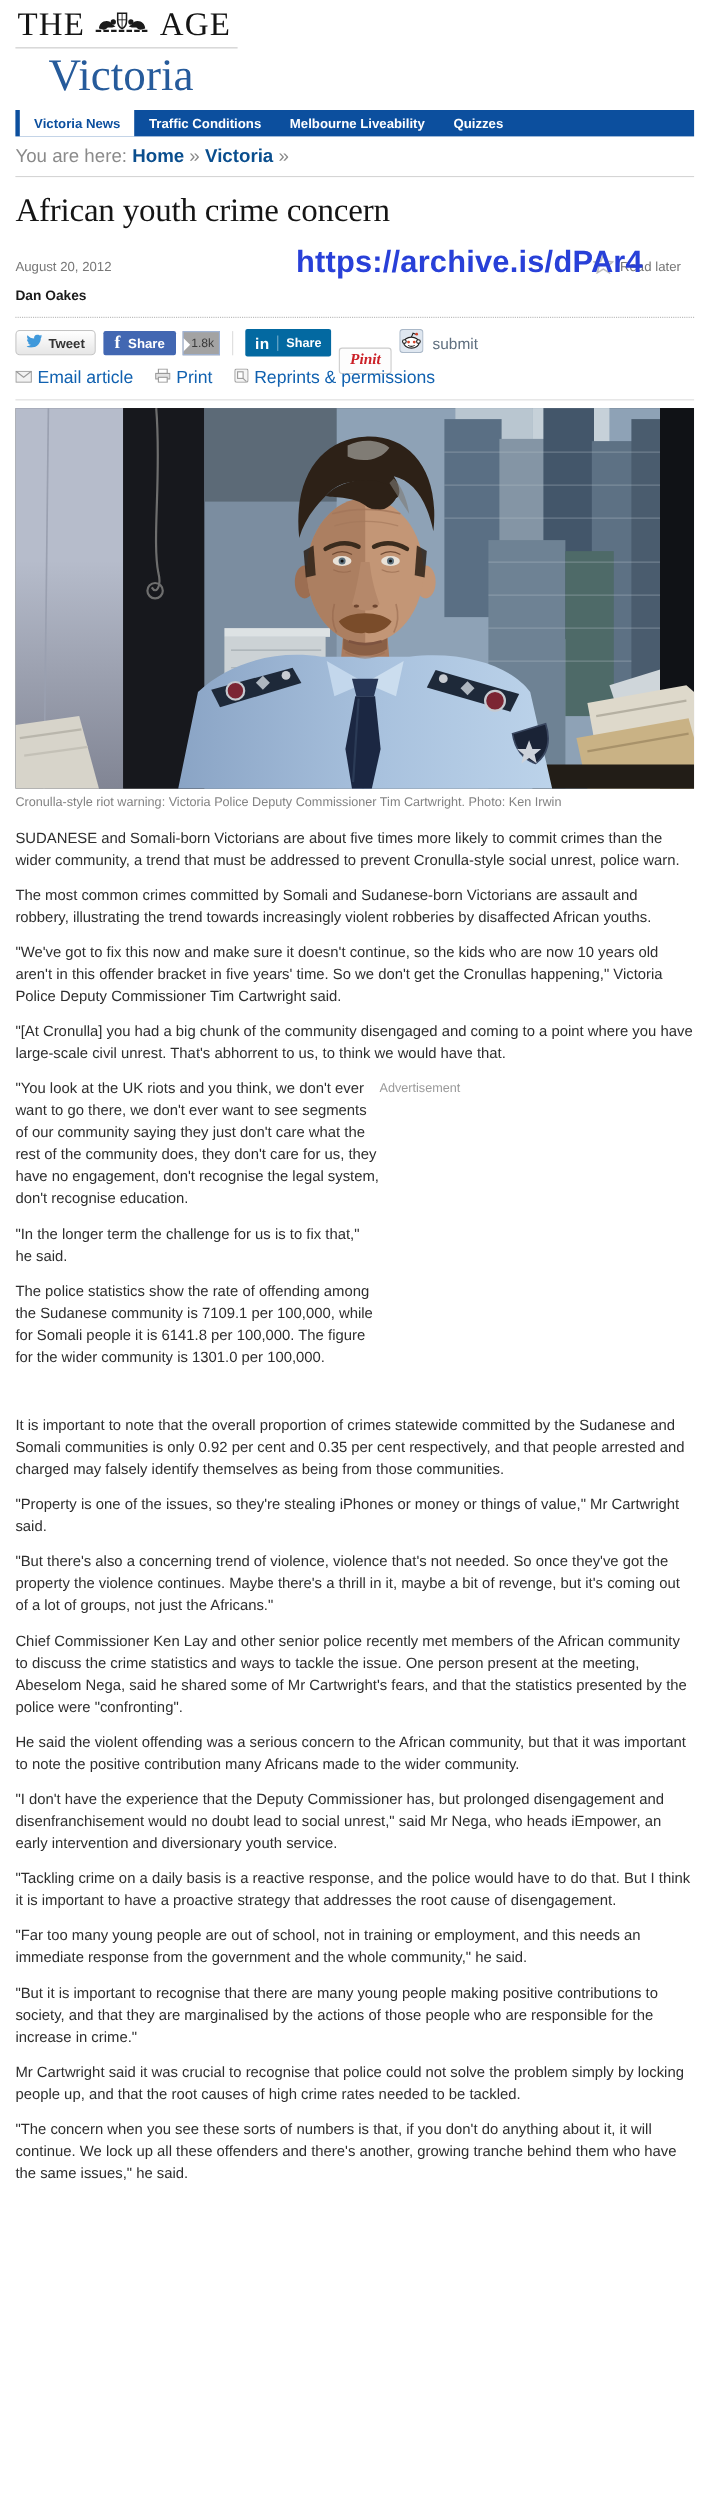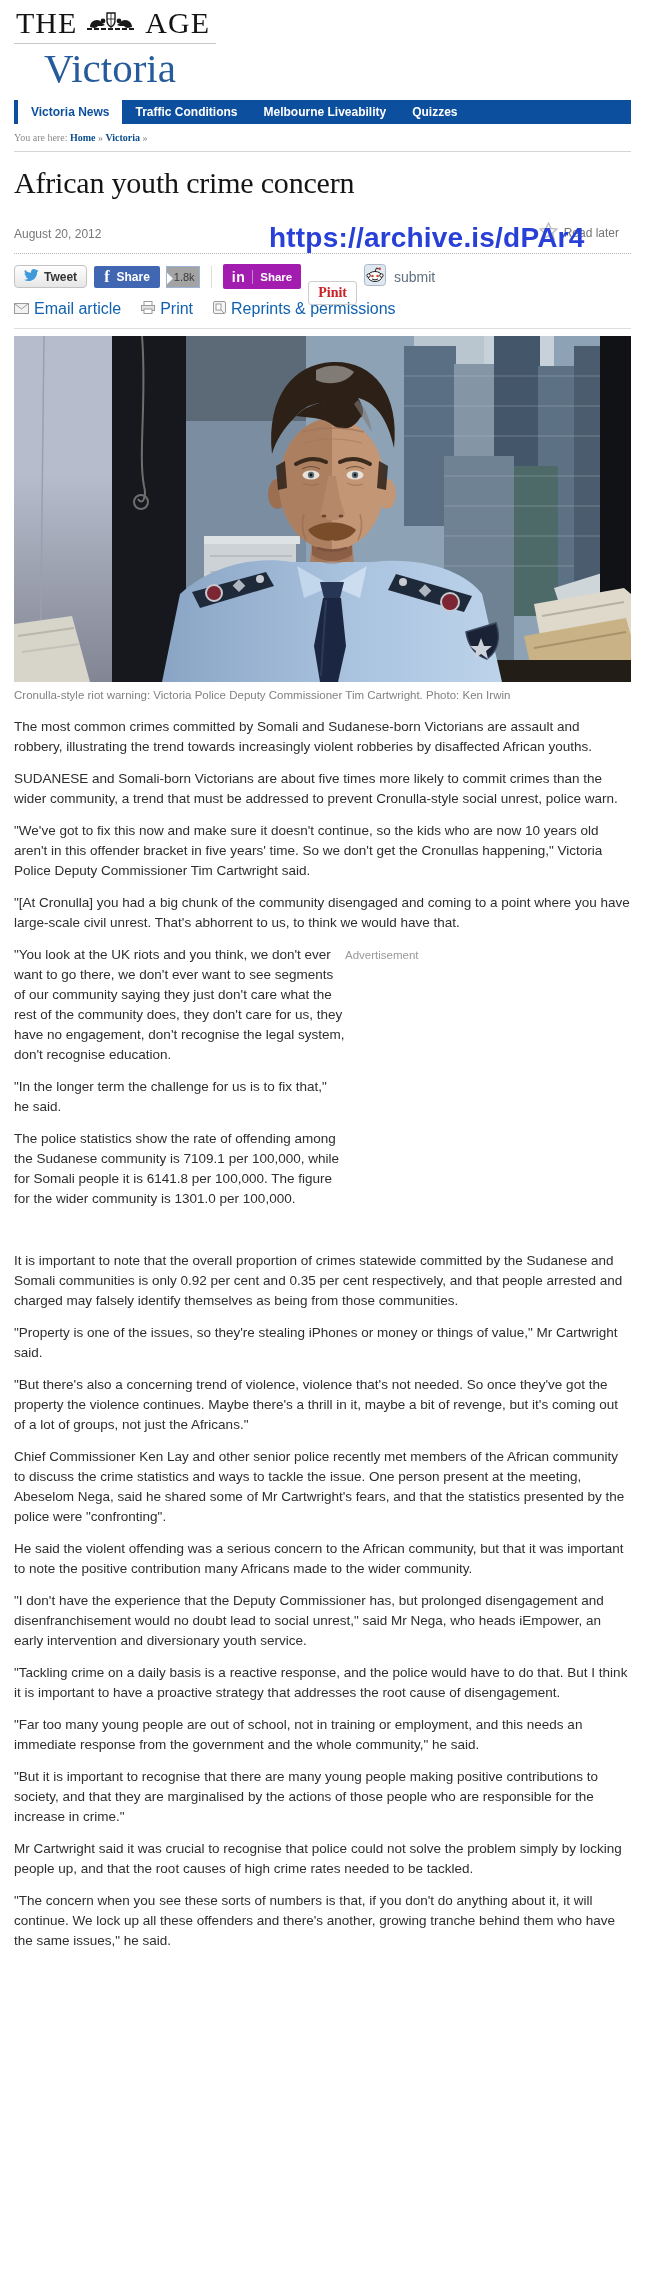--- a/index.html
+++ b/index.html
@@ -18,21 +18,21 @@
   .section-title { font-family:"Liberation Serif", serif; font-size:41px; line-height:44px;
     color:#265b9b; margin:2px 0 0 30px; }
 
   
   .navbar { margin-top:10px; background:#0c4f9e; height:24px; display:flex; align-items:stretch;
     font-size:12px; font-weight:bold; }
   .nav-tab { color:#fff; padding:0 13px; display:flex; align-items:center; cursor:pointer; white-space:nowrap; }
   .nav-tab.active { background:#fff; color:#0c4f9e; margin-left:4px; }
 
   
-  .breadcrumb { margin-top:8px; font-size:10px; color:#8a8a8a;font-family:Liberation Serif, serif; }
+  .breadcrumb { margin-top:8px; font-size:17px; color:#8a8a8a; }
   .breadcrumb .crumb-link { color:#0a4e8e; font-weight:bold; cursor:pointer; }
   .rule { border:none; border-top:1px solid #d5d5d5; margin:8px 0 0; }
   .rule-light { border:none; border-top:1px solid #ddd; margin:10px 0 0; }
   .dotted { border:none; border-top:1px dotted #b5b5b5; margin:12px 0 0; }
 
   h1 { font-family:"Liberation Serif", serif; font-size:30px; font-weight:400;
     color:#151515; margin:14px 0 0; letter-spacing:-0.2px; }
 
   .meta-row { margin-top:24px; position:relative; height:17px; }
   .date { font-size:12px; color:#777; }
@@ -50,26 +50,26 @@
   .btn-fb { display:flex; align-items:center; cursor:pointer; }
   .fb-main { background:#4267b2; color:#fff; font-size:12px; font-weight:bold; display:flex;
     align-items:center; gap:7px; padding:4px 10px; border-radius:2px; }
   .fb-f { font-family:"Liberation Serif", serif; font-size:16px; line-height:14px; font-weight:bold; }
   .fb-count { position:relative; border:1px solid #9db3d8; background:#a3a3a3; color:#3a3a3a; font-size:11px;
     padding:4px 20px 4px 7px; margin-left:6px; max-width:34px; overflow:hidden; }
   .fb-count:before { content:""; position:absolute; left:-5px; top:7px; width:8px; height:8px;
     background:#fff; border-left:1px solid #9db3d8; border-bottom:1px solid #9db3d8;
     transform:rotate(45deg); }
   .vdiv { width:1px; height:22px; background:#ddd; margin:0 4px; }
-  .btn-li { background:#a21caf; color:#fff; border-radius:2px; display:flex; align-items:center;
+  .btn-li { background:#0369a1; color:#fff; border-radius:2px; display:flex; align-items:center;
     padding:0 9px; gap:7px; font-size:11.5px; font-weight:bold; height:25px; cursor:pointer; }
   .li-in { font-size:14px; font-weight:bold; letter-spacing:0.5px; }
   .li-sep { width:1px; height:14px; background:rgba(255,255,255,0.45); }
   .btn-pin { border:1px solid #ccc; border-radius:3px; background:#fdfdfd; color:#cb2027;
-    font-weight:bold; font-size:14px; padding:3px 9px;
+    font-weight:bold; font-style:italic; font-size:14px; padding:3px 9px;
     font-family:"Liberation Serif", serif; cursor:pointer;margin-top:32px; }
   .btn-reddit { display:flex; align-items:center; gap:8px; color:#5f6f7f; font-size:14px; cursor:pointer; }
 
   .action-row { margin-top:10px; display:flex; gap:20px; font-size:16px; align-items:center; }
   .action { color:#1061b0; display:flex; gap:5px; align-items:center; cursor:pointer; }
 
   
   .photo { margin-top:7px; display:block; }
   .caption { margin-top:6px; font-size:11.5px; color:#828282; line-height:15px; }
   .caption .credit { }
@@ -130,20 +130,21 @@
     <span class="date">August 20, 2012</span>
     <span class="read-later">
       <span>
         <svg width="19" height="18" viewBox="0 0 19 18">
           <polygon points="9.5,1 12,6.5 18,7 13.5,11 15,17 9.5,13.6 4,17 5.5,11 1,7 7,6.5" fill="none" stroke="#bdbdbd" stroke-width="1.4"></polygon>
         </svg>
       </span>
       <span>Read later</span>
     </span>
   </div>
+  <div class="author">Dan Oakes</div>
 
   <hr class="dotted">
 
   <div class="share-row">
     <span class="btn-tweet">
       <span>
         <svg width="15" height="12" viewBox="0 0 15 12">
           <path d="M14.5,1.4 c-0.5,0.3 -1.1,0.5 -1.6,0.6 c0.6,-0.4 1,-0.9 1.2,-1.6 c-0.6,0.3 -1.2,0.6 -1.9,0.7 C11.7,0.5 10.9,0.1 10,0.1 c-1.6,0 -3,1.3 -3,3 c0,0.2 0,0.5 0.1,0.7 C4.7,3.7 2.5,2.5 1,0.7 C0.8,1.2 0.6,1.7 0.6,2.2 c0,1 0.5,2 1.3,2.5 c-0.5,0 -1,-0.1 -1.4,-0.4 c0,1.5 1,2.7 2.4,3 C2.6,7.4 2.3,7.4 2,7.4 c-0.2,0 -0.4,0 -0.6,-0.1 c0.4,1.2 1.5,2.1 2.8,2.1 c-1,0.8 -2.3,1.3 -3.7,1.3 H0 c1.3,0.9 2.9,1.4 4.6,1.4 c5.5,0 8.5,-4.6 8.5,-8.5 v-0.4 C13.6,2.6 14.1,2 14.5,1.4 Z" fill="#4099db"></path>
         </svg>
       </span>
@@ -339,22 +340,22 @@
     <path d="M303,212 Q318,217 333,212" stroke="#7d5340" stroke-width="2.5" fill="none"></path>
     <path d="M300,222 q18,10 36,0" stroke="#9a6d50" stroke-width="1.5" opacity="0.5" fill="none"></path>
   </svg>
 
   <div class="caption">
     <span>Cronulla-style riot warning: Victoria Police Deputy Commissioner Tim Cartwright.</span>
     <span class="credit">Photo: Ken Irwin</span>
   </div>
 
   <div class="body-copy">
+    <p>SUDANESE and Somali-born Victorians are about five times more likely to commit crimes than the wider community, a trend that must be addressed to prevent Cronulla-style social unrest, police warn.</p>
     <p>The most common crimes committed by Somali and Sudanese-born Victorians are assault and robbery, illustrating the trend towards increasingly violent robberies by disaffected African youths.</p>
-    <p>SUDANESE and Somali-born Victorians are about five times more likely to commit crimes than the wider community, a trend that must be addressed to prevent Cronulla-style social unrest, police warn.</p>
     <p>"We've got to fix this now and make sure it doesn't continue, so the kids who are now 10 years old aren't in this offender bracket in five years' time. So we don't get the Cronullas happening," Victoria Police Deputy Commissioner Tim Cartwright said.</p>
     <p>"[At Cronulla] you had a big chunk of the community disengaged and coming to a point where you have large-scale civil unrest. That's abhorrent to us, to think we would have that.</p>
 
     <div class="ad-slot">
       <span>Advertisement</span>
     </div>
 
     <p>"You look at the UK riots and you think, we don't ever want to go there, we don't ever want to see segments of our community saying they just don't care what the rest of the community does, they don't care for us, they have no engagement, don't recognise the legal system, don't recognise education.</p>
     <p>"In the longer term the challenge for us is to fix that," he said.</p>
     <p>The police statistics show the rate of offending among the Sudanese community is 7109.1 per 100,000, while for Somali people it is 6141.8 per 100,000. The figure for the wider community is 1301.0 per 100,000.</p>

